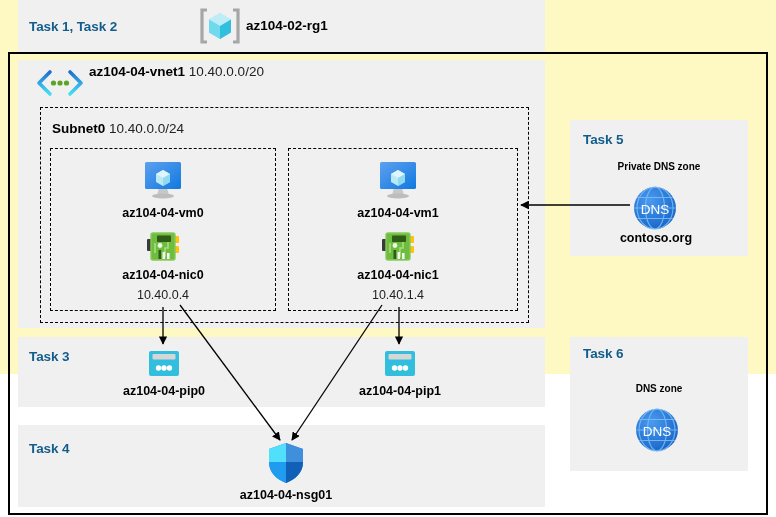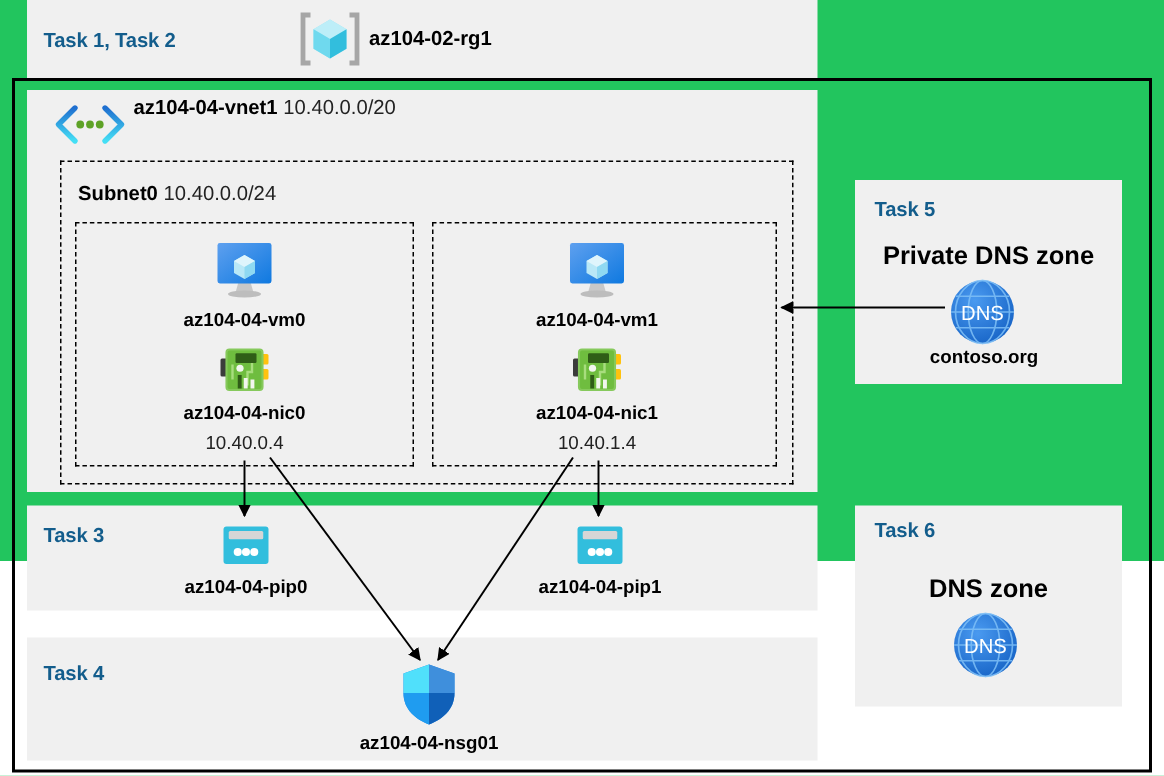--- a/index.html
+++ b/index.html
@@ -1,37 +1,37 @@
 <!DOCTYPE html>
 <html><head>
 <meta charset="utf-8">
 <style>
   html,body{margin:0;padding:0;background:#ffffff;}
   body{width:776px;height:517px;position:relative;overflow:hidden;
        font-family:"Liberation Sans","DejaVu Sans",sans-serif;}
 
-  .canvas{position:absolute;left:0;top:0;width:776px;height:374px;background:#22c55e;}
+  .canvas{position:absolute;left:0;top:0;width:776px;height:374px;background:#fef9c3;}
 
   
   .panel{position:absolute;background:#f0f0f0;}
   .outer-box{position:absolute;border:2px solid #000000;box-sizing:border-box;}
   .dashed{position:absolute;border:1.5px dashed #000000;box-sizing:border-box;background:transparent;}
 
   
   .task-label{position:absolute;color:#135d8c;font-weight:bold;font-size:13.5px;
               letter-spacing:-0.1px;white-space:nowrap;}
   .hdr{position:absolute;white-space:nowrap;font-size:13.5px;color:#000;}
   .hdr b{font-weight:bold;}
   .hdr .plain{font-weight:normal;color:#222;}
   .node-label{position:absolute;white-space:nowrap;font-size:12.5px;font-weight:bold;
               color:#000;text-align:left;}
   .node-sub{position:absolute;white-space:nowrap;font-size:12.5px;font-weight:normal;
             color:#222;}
   .center{transform:translateX(-50%);}
-  .blk-title{position:absolute;white-space:nowrap;font-size:17px;font-weight:bold;color:#000;
+  .blk-title{position:absolute;white-space:nowrap;font-size:10px;font-weight:bold;color:#000;
              text-align:center;transform:translateX(-50%);}
 
   
   .icon{position:absolute;}
   svg{display:block;overflow:visible;}
   .arrows{position:absolute;left:0;top:0;width:776px;height:517px;pointer-events:none;}
 </style>
 </head>
 <body>
 

